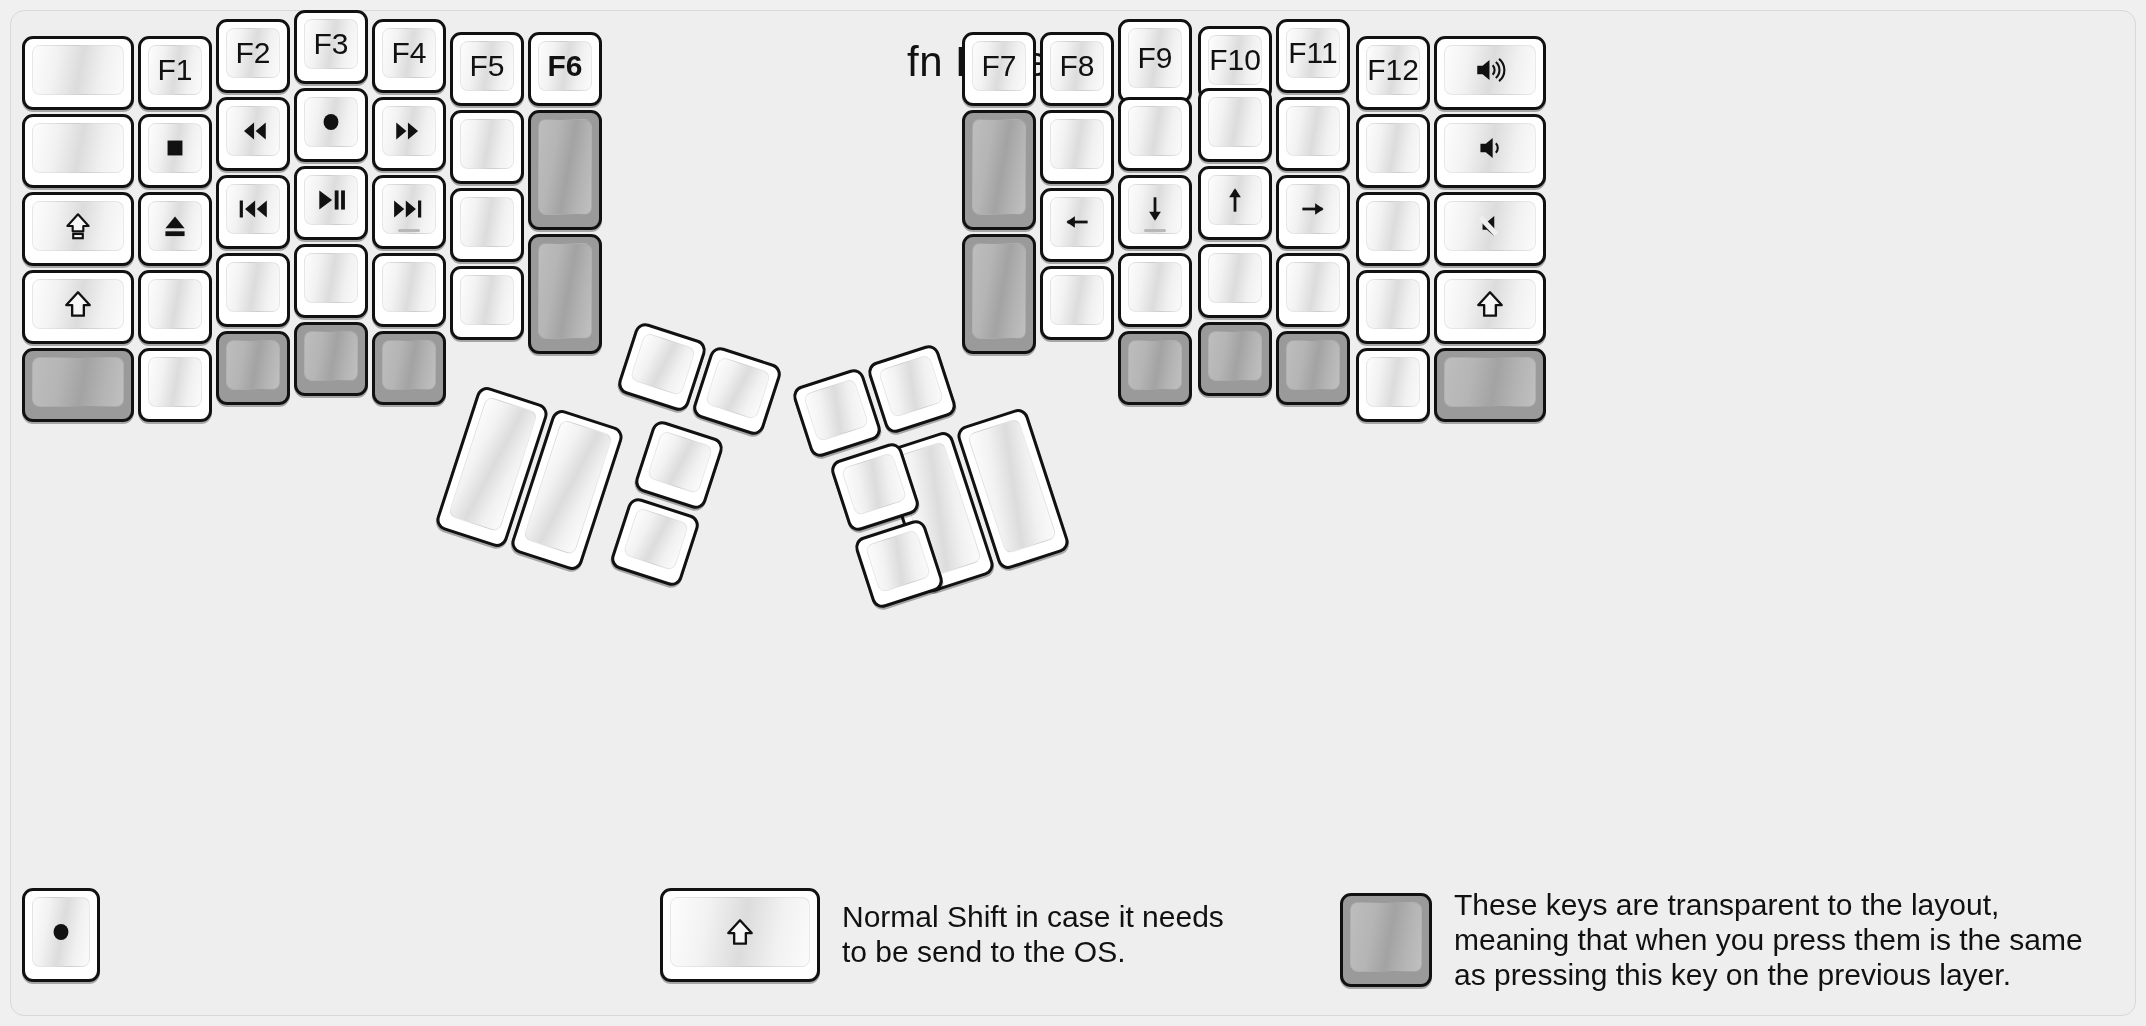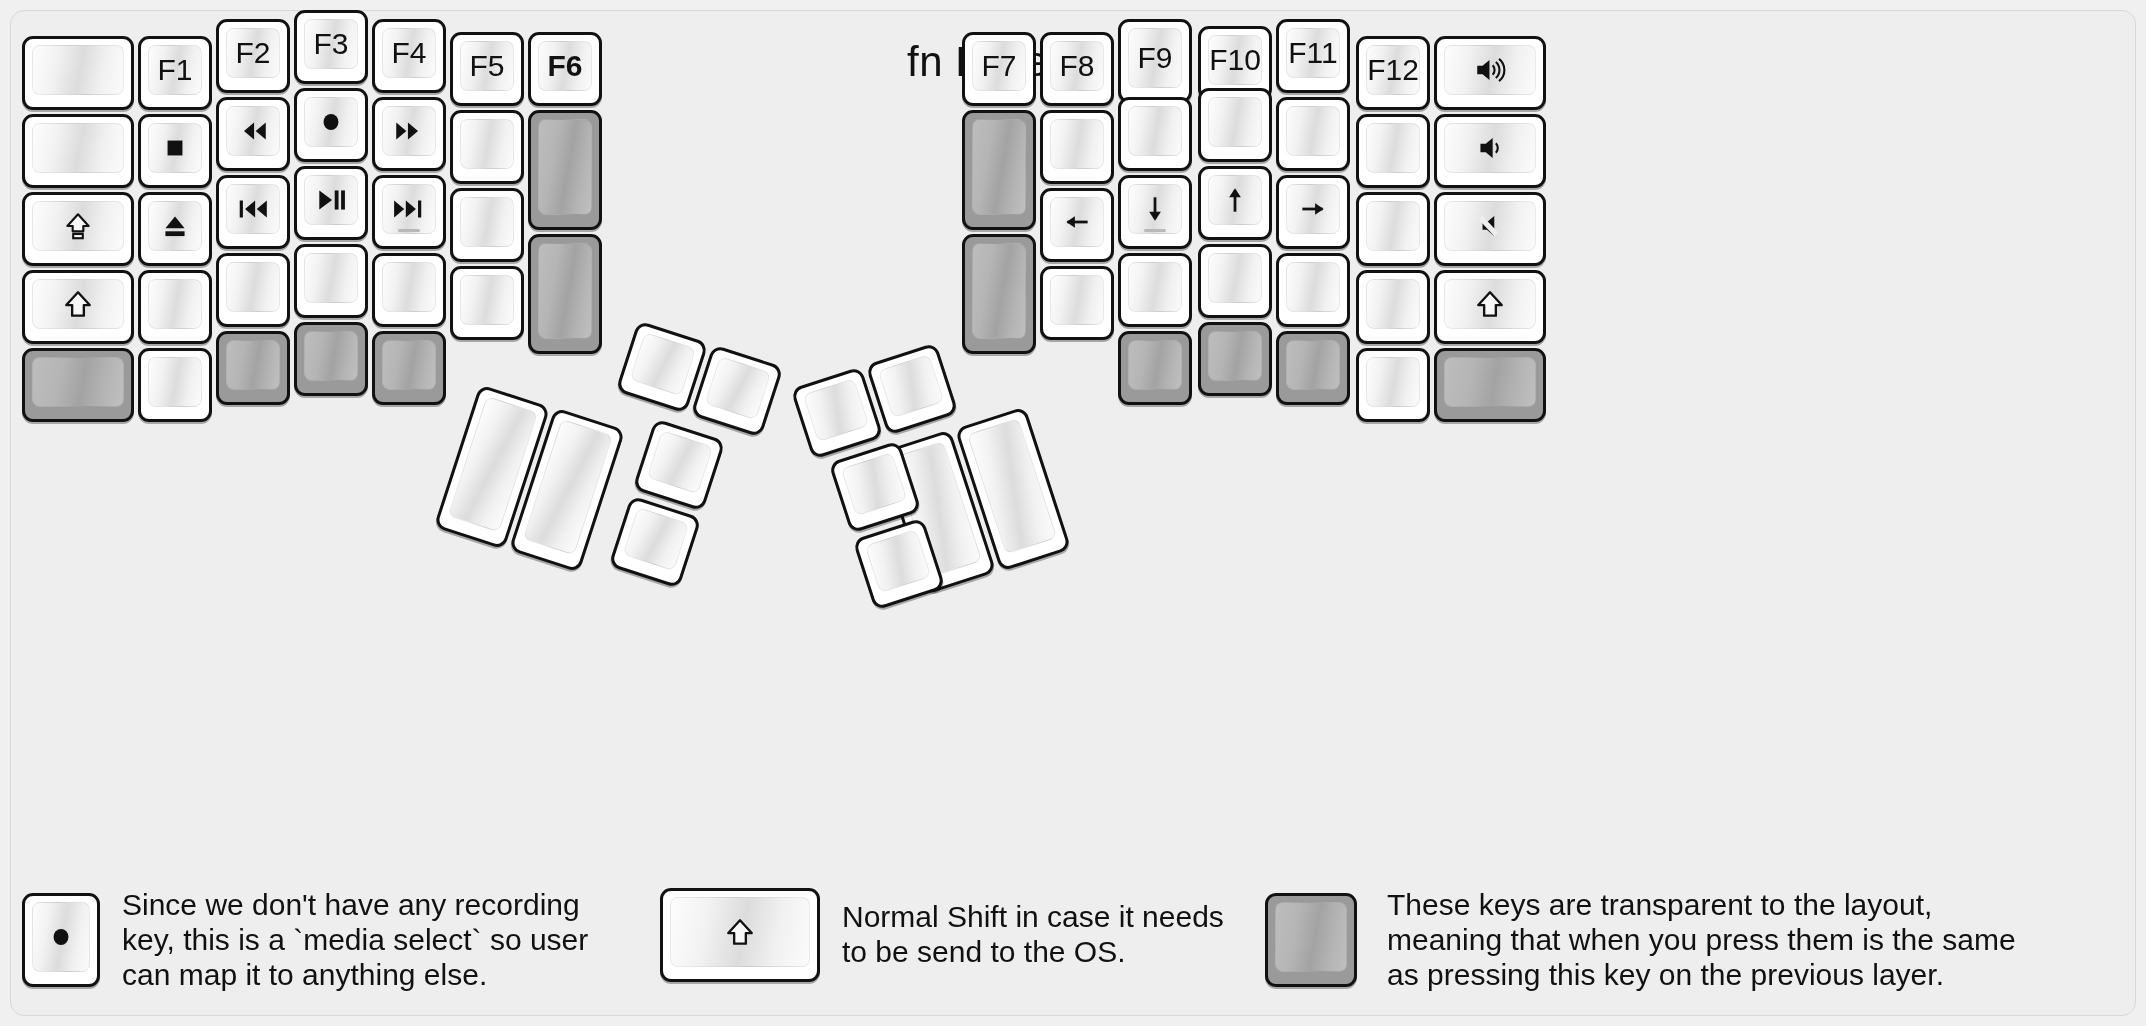--- a/index.html
+++ b/index.html
@@ -566,38 +566,35 @@
       <div class="legend-item" style="left: 22px; top: 888px;">
         <div class="key legend-key" style="left: 0px; top: 0px; width: 78px; height: 94px; position: relative;">
           <div class="top">
             <span class="lbl glyph">
               <svg class="ic" viewBox="0 0 32 32" width="34" height="34" fill="#111">
                 <ellipse cx="16" cy="16" rx="7" ry="7.6"></ellipse>
               </svg>
             </span>
           </div>
         </div>
-        <div class="legend-text">Since we don't have any recording
-key, this is a `media select` so user
-can map it to anything else.</div>
       </div>
       <div class="legend-item" style="left: 660px; top: 888px;">
         <div class="key legend-key" style="left: 0px; top: 0px; width: 160px; height: 94px; position: relative;">
           <div class="top">
             <span class="lbl glyph">
               <svg class="ic" viewBox="0 0 32 32" width="34" height="34" fill="#111">
                 <path d="M16 5 L27 17 H21.5 V27 H10.5 V17 H5 Z" fill="#f7f7f7" stroke="#111" stroke-width="2.2" stroke-linejoin="round"></path>
               </svg>
             </span>
           </div>
         </div>
         <div class="legend-text">Normal Shift in case it needs
 to be send to the OS.</div>
       </div>
-      <div class="legend-item" style="left: 1265px; top: 888px; gap: 8px;">
+      <div class="legend-item" style="left: 1340px; top: 888px;">
         <div class="key trans legend-key" style="left: 0px; top: 0px; width: 92px; height: 94px; position: relative;">
           <div class="top">
             <span class="lbl"></span>
           </div>
         </div>
         <div class="legend-text">These keys are transparent to the layout,
 meaning that when you press them is the same
 as pressing this key on the previous layer.</div>
       </div>
     </div>

